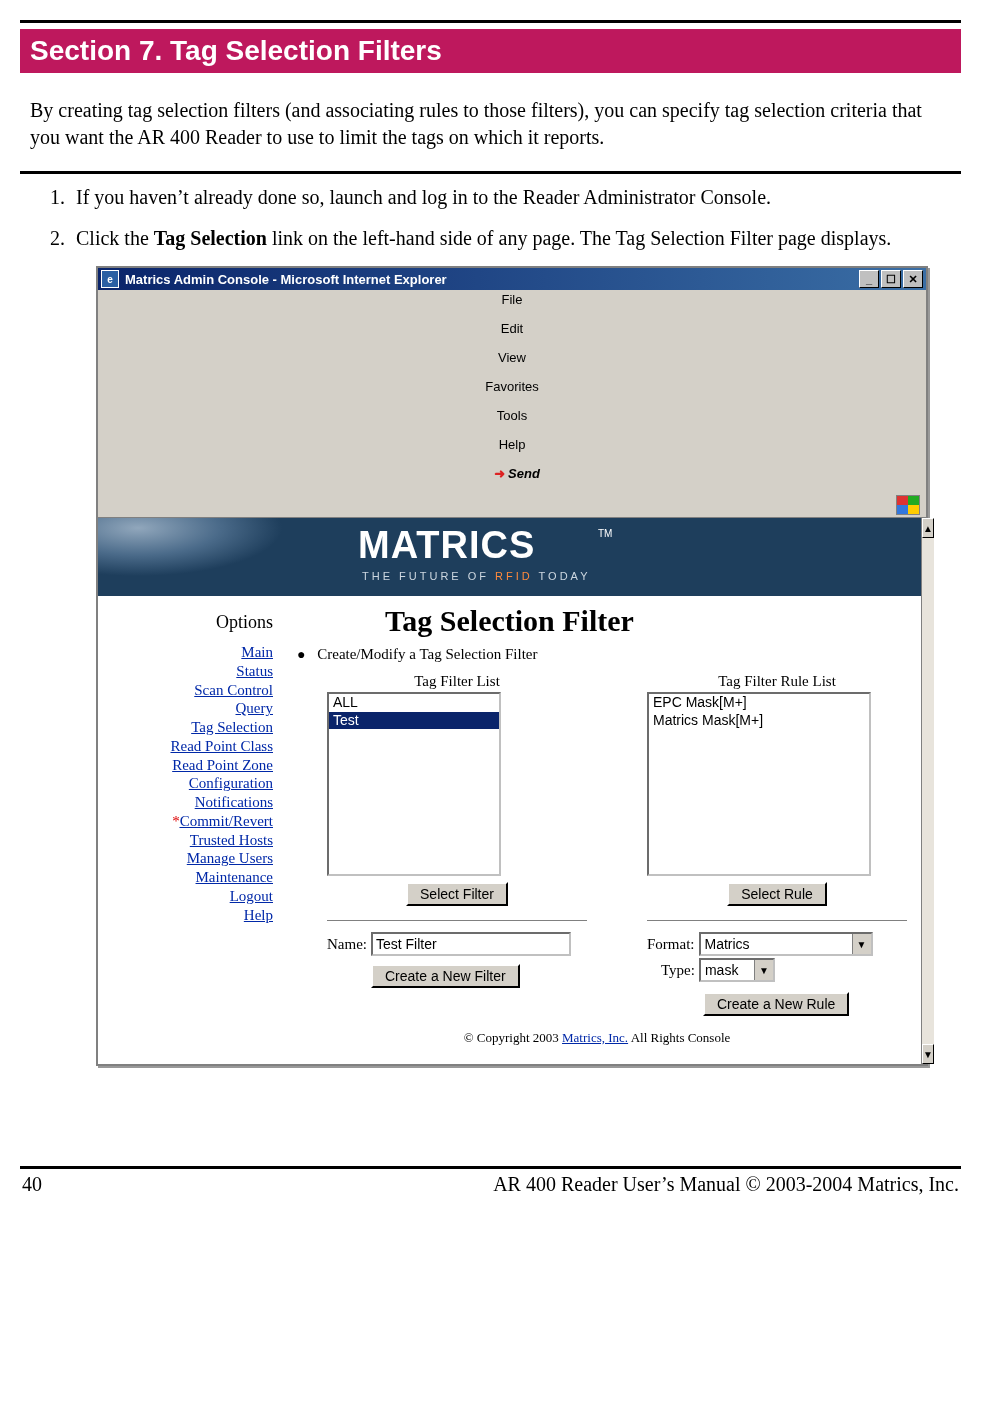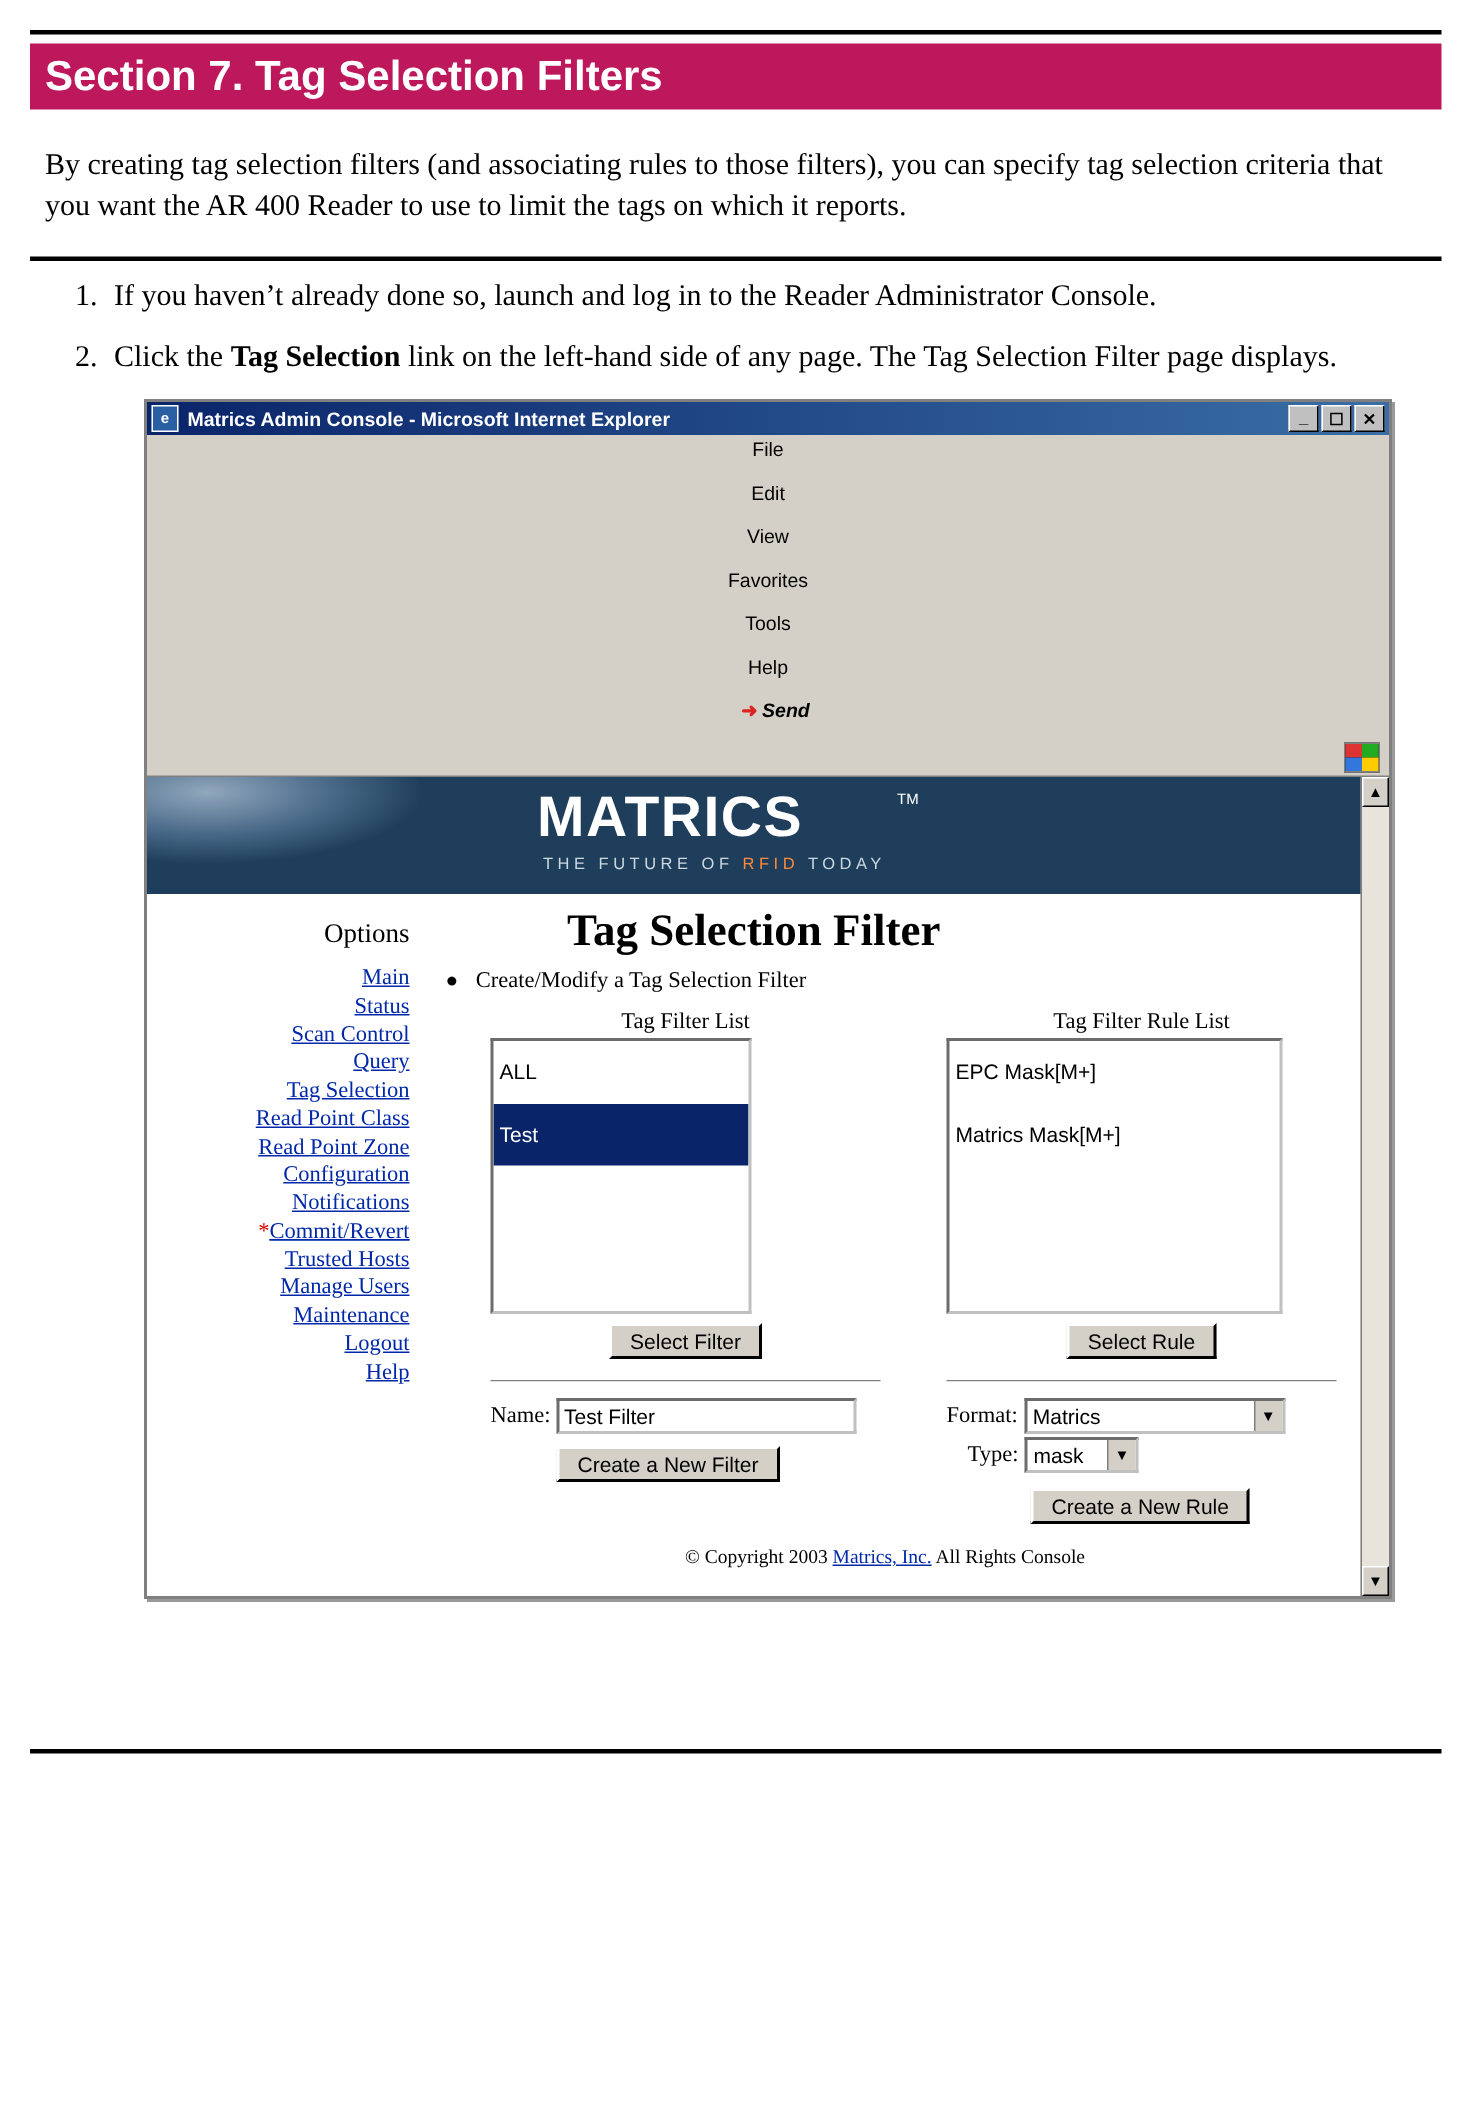--- a/index.html
+++ b/index.html
@@ -206,41 +206,41 @@
     font-family: "Times New Roman", serif;
   }
   .bullet-line {
     font-size: 15px;
     margin: 2px 0 10px 10px;
   }
   .bullet-line .dot { font-size: 14px; margin-right: 8px; }
 
   .filter-cols {
     display: flex;
-    gap: 44px;
+    gap: 60px;
     margin-left: 40px;
   }
   .fcol {
     width: 260px;
   }
   .list-label {
     font-size: 15px;
     margin-bottom: 2px;
     text-align: center;
   }
   .listbox {
     border: 2px inset #c0c0c0;
     background: #fff;
     height: 180px;
     font-family: Arial, sans-serif;
     font-size: 14px;
     overflow: hidden;
   }
   .listbox .item {
-    padding: 12px 4px;
+    padding: 0 4px;
     line-height: 1.25;
     cursor: default;
   }
   .listbox .item.sel {
     background: #0a246a; color: #fff;
   }
   .winbtn {
     font-family: Arial, sans-serif;
     background: #d4d0c8;
     border: 2px outset #fff;
@@ -442,13 +442,17 @@
 
       <div class="vscroll">
         <div class="sb-btn">▲</div>
         <div class="track"></div>
         <div class="sb-btn">▼</div>
       </div>
     </div>
   </div>
 
   <div class="footer-rule"></div>
+  <div class="page-footer">
+    <span>40</span>
+    <span>AR 400 Reader User’s Manual © 2003-2004 Matrics, Inc.</span>
+  </div>
 </div>
 
 </body></html>

